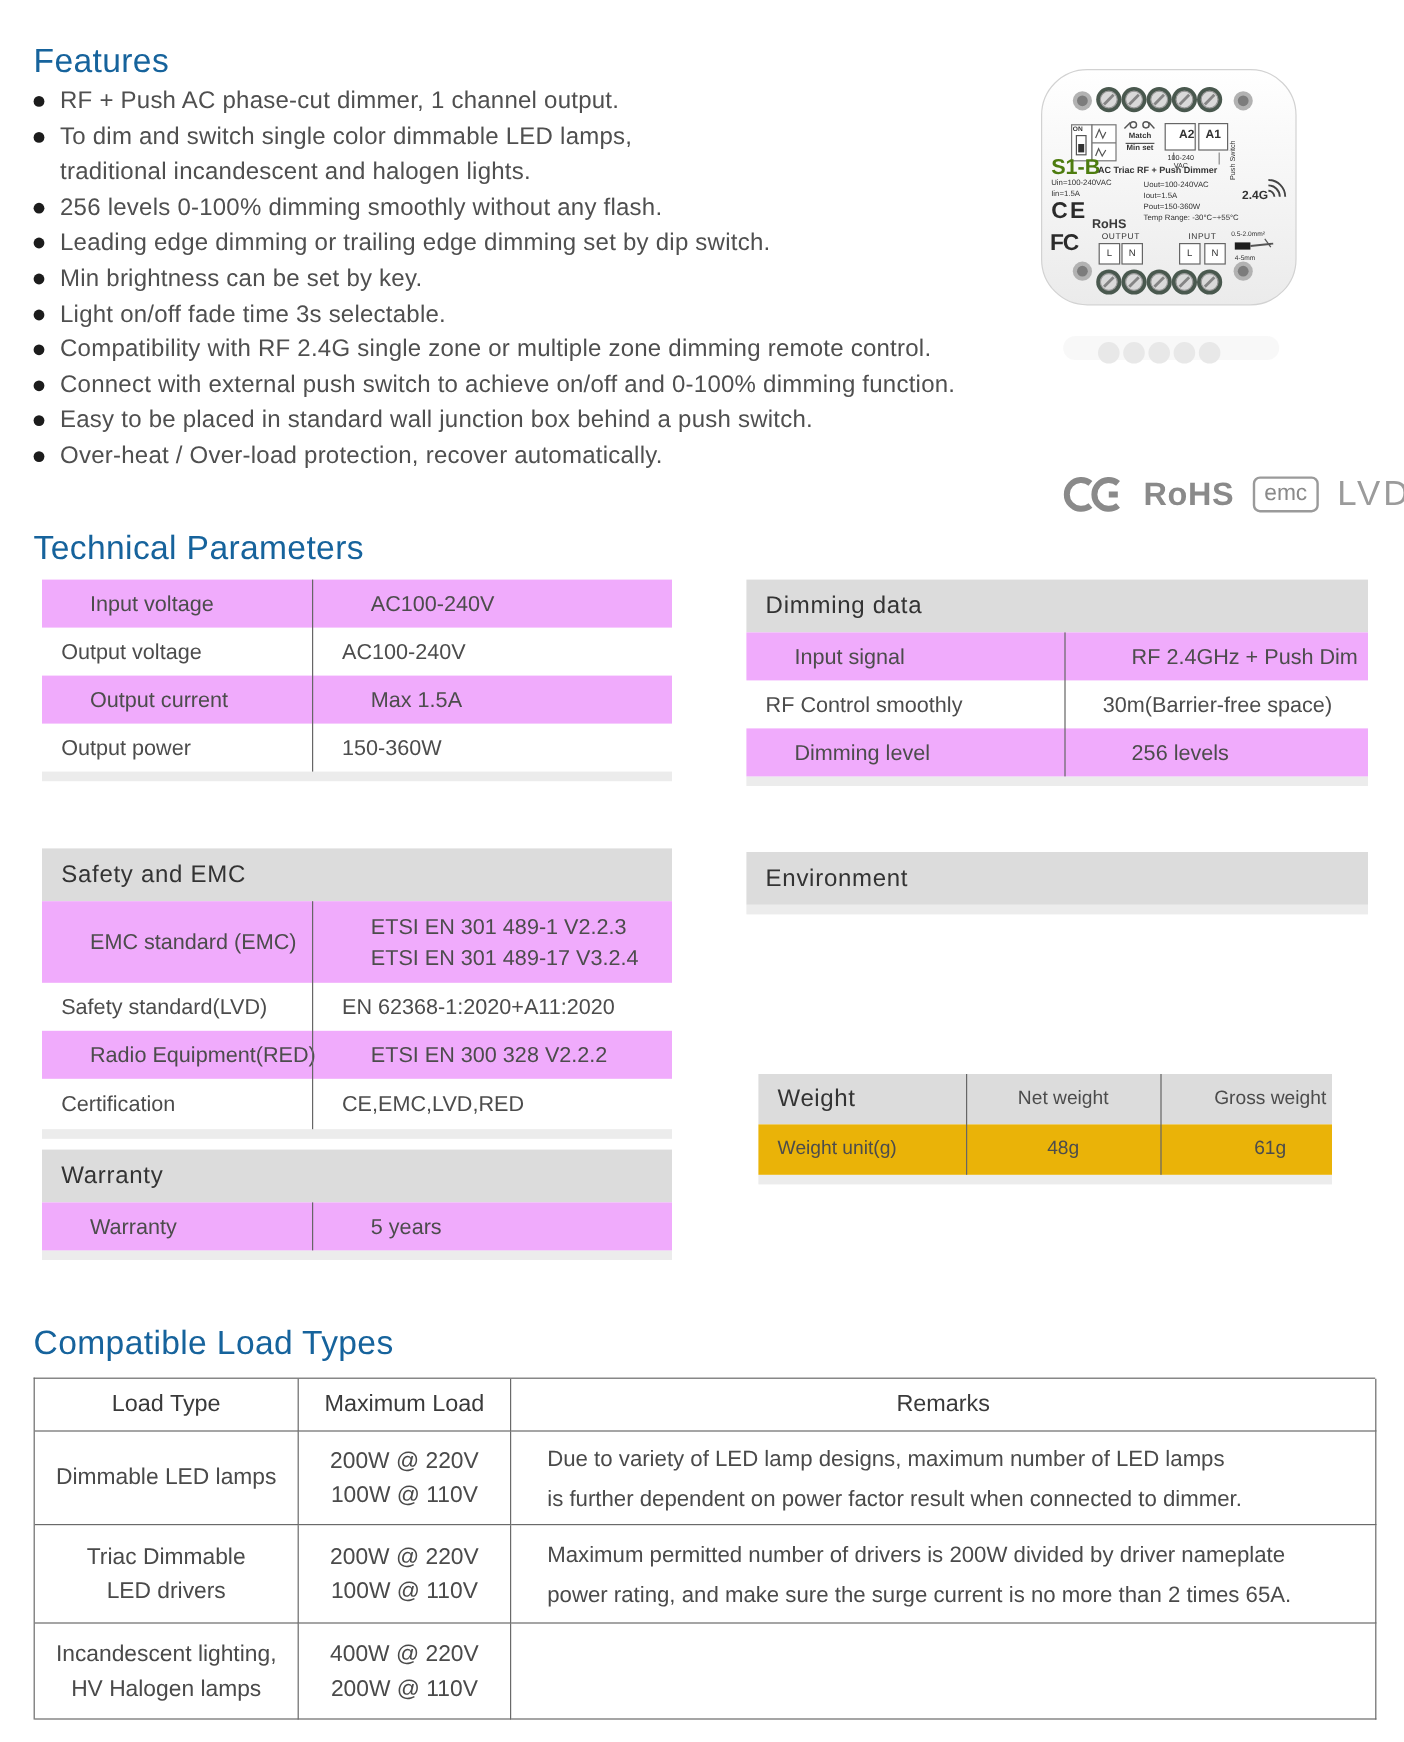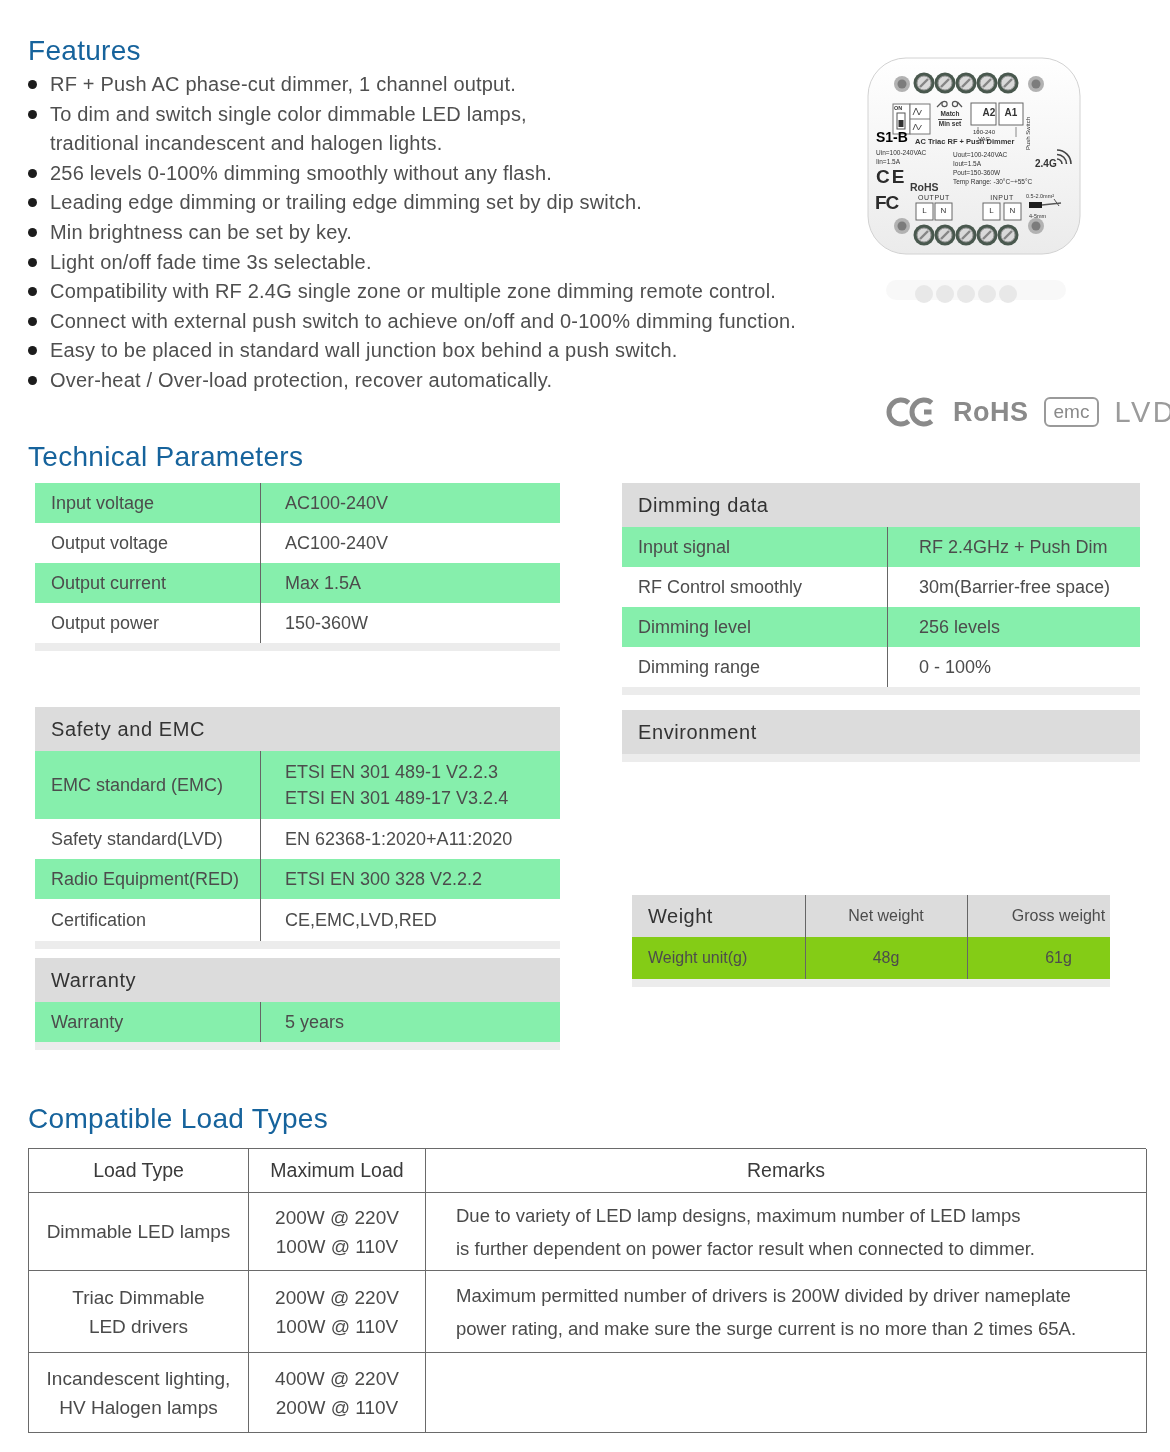--- a/index.html
+++ b/index.html
@@ -19,38 +19,38 @@
   .rohs-t{font-size:27px;font-weight:700;color:#8a8a8a;letter-spacing:0.5px;}
   .emc-b{border:2px solid #9a9a9a;border-radius:6px;padding:0 8px;height:26px;line-height:25px;font-size:19px;color:#8a8a8a;}
   .lvd-t{font-size:29px;color:#9b9b9b;letter-spacing:2.5px;}
   
   .ptable{position:absolute;font-size:18px;color:#4c4c4c;}
   .ptable.left{left:35px;width:525px;}
   .ptable.right{left:622px;width:518px;}
   .thead{height:44px;background:#dcdcdc;display:flex;align-items:center;padding-left:16px;font-size:20px;color:#333;letter-spacing:0.6px;}
   .tbody{position:relative;}
   .trow{display:flex;align-items:center;height:40px;}
-  .trow.alt{background:#86efac;}
+  .trow.alt{background:#f0abfc;padding-left:24px;}
   .trow.tall{height:68px;}
   .trow.h42{height:42px;}
   .left .cl{width:209px;padding-left:16px;flex:none;}
   .left .cv{padding-left:25px;}
   .right .cl{width:249px;padding-left:16px;flex:none;}
   .right .cv{padding-left:32px;}
   .vline{position:absolute;top:0;bottom:0;width:1px;background:#666;}
   .left .vline{left:225px;}
   .right .vline{left:265px;}
   .two .ln{display:block;line-height:26px;}
   .bstrip{height:8px;background:#ececec;}
   
   .wtable{position:absolute;left:632px;width:478px;}
   .wwrap{position:relative;}
   .wrow{display:flex;align-items:center;height:42px;}
   .whead{background:#dcdcdc;}
-  .wdata{background:#84cc16;}
+  .wdata{background:#eab308;}
   .wc1{width:157px;padding-left:16px;flex:none;}
   .whead .wc1{font-size:20px;color:#333;letter-spacing:0.5px;}
   .wc2{width:162px;text-align:center;flex:none;}
   .wc3{width:183px;text-align:center;flex:none;}
   .wvl{position:absolute;top:0;height:84px;width:1px;background:#666;}
   .wvl.a{left:173px;}
   .wvl.b{left:335px;}
   
   .load-table{position:absolute;left:28px;top:1148px;width:1118px;display:grid;grid-template-columns:220px 177px 721px;grid-template-rows:44px 78px 82px 80px;border-top:1px solid #6a6a6a;border-left:1px solid #6a6a6a;color:#4a4a4a;box-sizing:border-box;}
   .lcell{border-right:1px solid #6a6a6a;border-bottom:1px solid #6a6a6a;display:flex;flex-direction:column;align-items:center;justify-content:center;text-align:center;font-size:19px;}
@@ -213,21 +213,21 @@
   </svg>
   <div class="dl" style="left:36px;top:59px;font-size:5.5px;font-weight:700;">ON</div>
   <div class="dl" style="left:78px;top:64px;width:28px;text-align:center;font-size:6.5px;font-weight:700;">Match</div>
   <div class="dl" style="left:80px;top:72.5px;width:24px;height:1px;background:#555;"></div>
   <div class="dl" style="left:78px;top:74px;width:28px;text-align:center;font-size:6.5px;font-weight:700;">Min set</div>
   <div class="dl" style="left:113px;top:61px;width:36px;text-align:center;font-size:10px;font-weight:700;">A2</div>
   <div class="dl" style="left:141px;top:61px;width:24px;text-align:center;font-size:10px;font-weight:700;">A1</div>
   <div class="dl" style="left:110px;top:83px;width:32px;text-align:center;font-size:6px;">100-240</div>
   <div class="dl" style="left:110px;top:90px;width:32px;text-align:center;font-size:6px;">VAC</div>
   <div class="dl" style="left:167px;top:104px;font-size:6px;transform:rotate(-90deg);transform-origin:0 0;">Push Switch</div>
-  <div class="dl" style="left:18px;top:84px;font-size:14px;font-weight:700;color:#000000;">S1-B</div>
+  <div class="dl" style="left:18px;top:84px;font-size:18px;font-weight:700;color:#4d7c0f;">S1-B</div>
   <div class="dl" style="left:57px;top:92px;font-size:7.5px;font-weight:700;">AC Triac RF + Push Dimmer</div>
   <div class="dl" style="left:18px;top:103px;font-size:6.5px;">Uin=100-240VAC</div>
   <div class="dl" style="left:18px;top:112px;font-size:6.5px;">Iin=1.5A</div>
   <div class="dl" style="left:95px;top:105px;font-size:6.5px;">Uout=100-240VAC</div>
   <div class="dl" style="left:95px;top:114px;font-size:6.5px;">Iout=1.5A</div>
   <div class="dl" style="left:95px;top:123px;font-size:6.5px;">Pout=150-360W</div>
   <div class="dl" style="left:95px;top:132px;font-size:6.5px;">Temp Range: -30°C~+55°C</div>
   <div class="dl" style="left:177px;top:112px;font-size:10px;font-weight:700;">2.4G</div>
   <div class="dl" style="left:18px;top:121px;font-size:19px;font-weight:700;letter-spacing:2px;color:#2b2b2b;">CE</div>
   <div class="dl" style="left:52px;top:136px;font-size:10.5px;font-weight:700;color:#3a3a3a;">RoHS</div>
@@ -328,24 +328,20 @@
         <div class="cv">RF 2.4GHz + Push Dim</div>
       </div>
     <div class="trow">
         <div class="cl">RF Control smoothly</div>
         <div class="cv">30m(Barrier-free space)</div>
       </div>
     <div class="trow alt">
         <div class="cl">Dimming level</div>
         <div class="cv">256 levels</div>
       </div>
-    <div class="trow">
-        <div class="cl">Dimming range</div>
-        <div class="cv">0 - 100%</div>
-      </div>
   </div>
   <div class="bstrip"></div>
 </div>
 
 <div class="ptable right" style="top:710px;">
   <div class="thead">Environment</div>
   <div class="bstrip"></div>
 </div>
 
 <div class="wtable" style="top:895px;">

